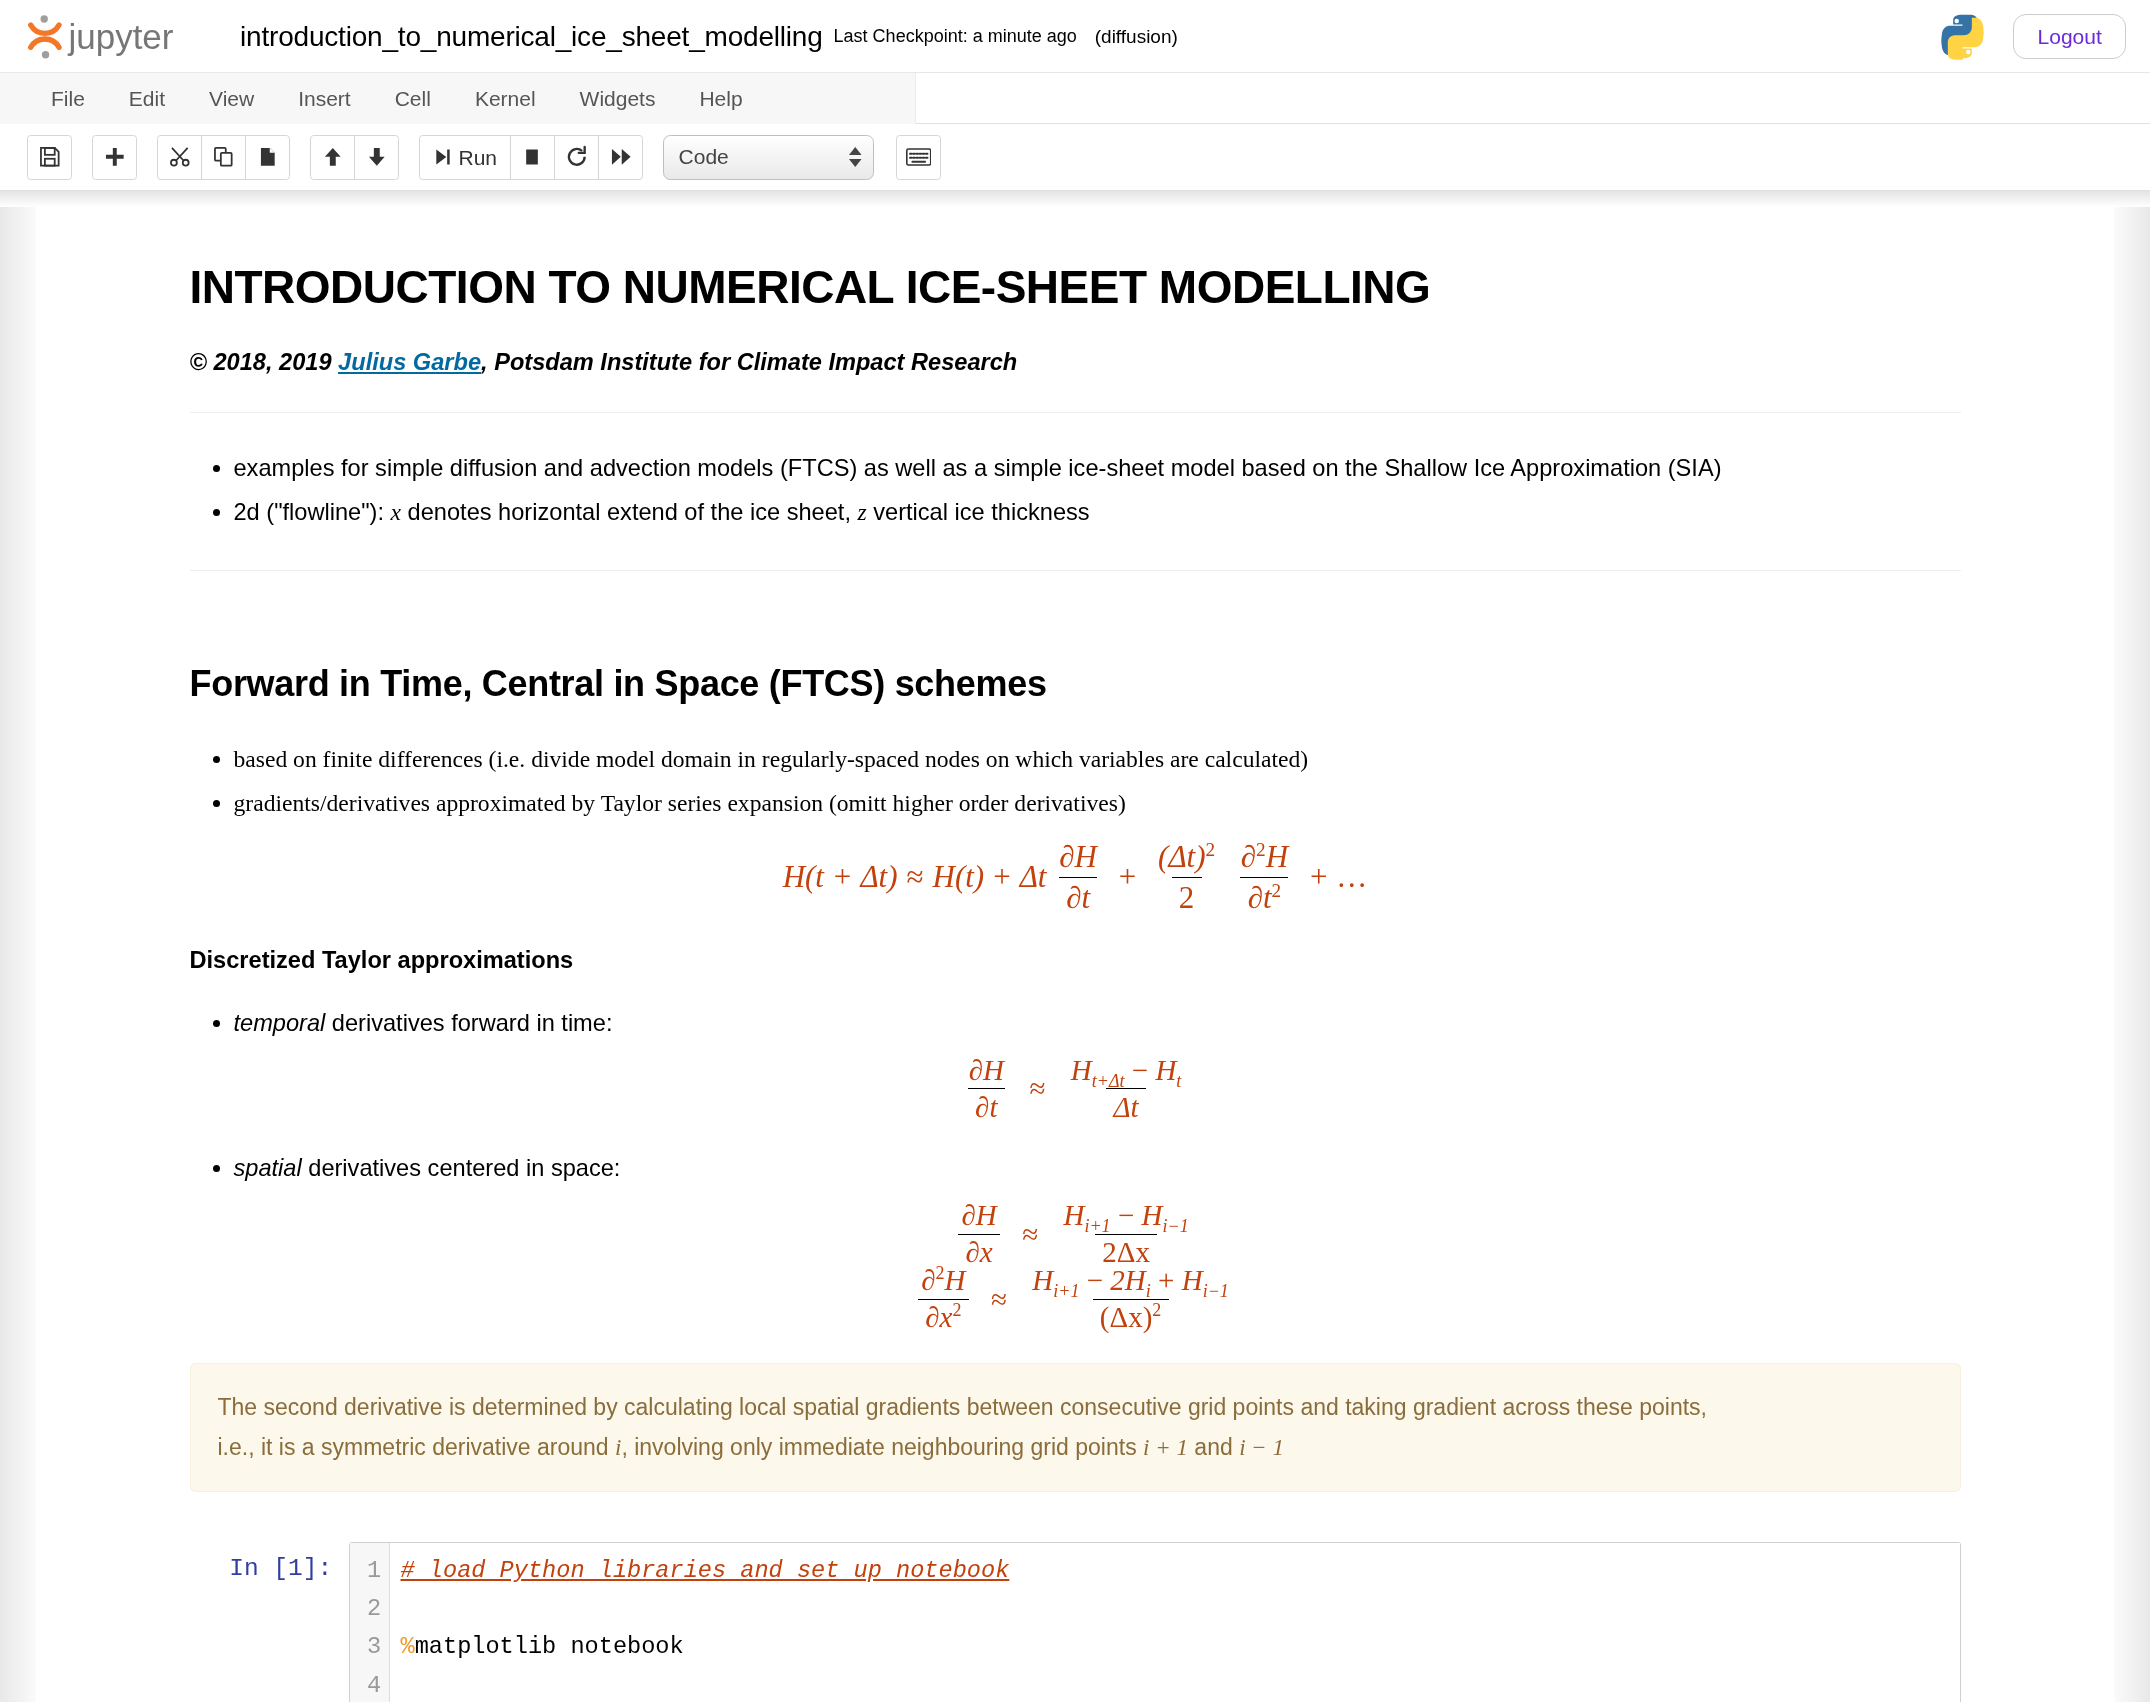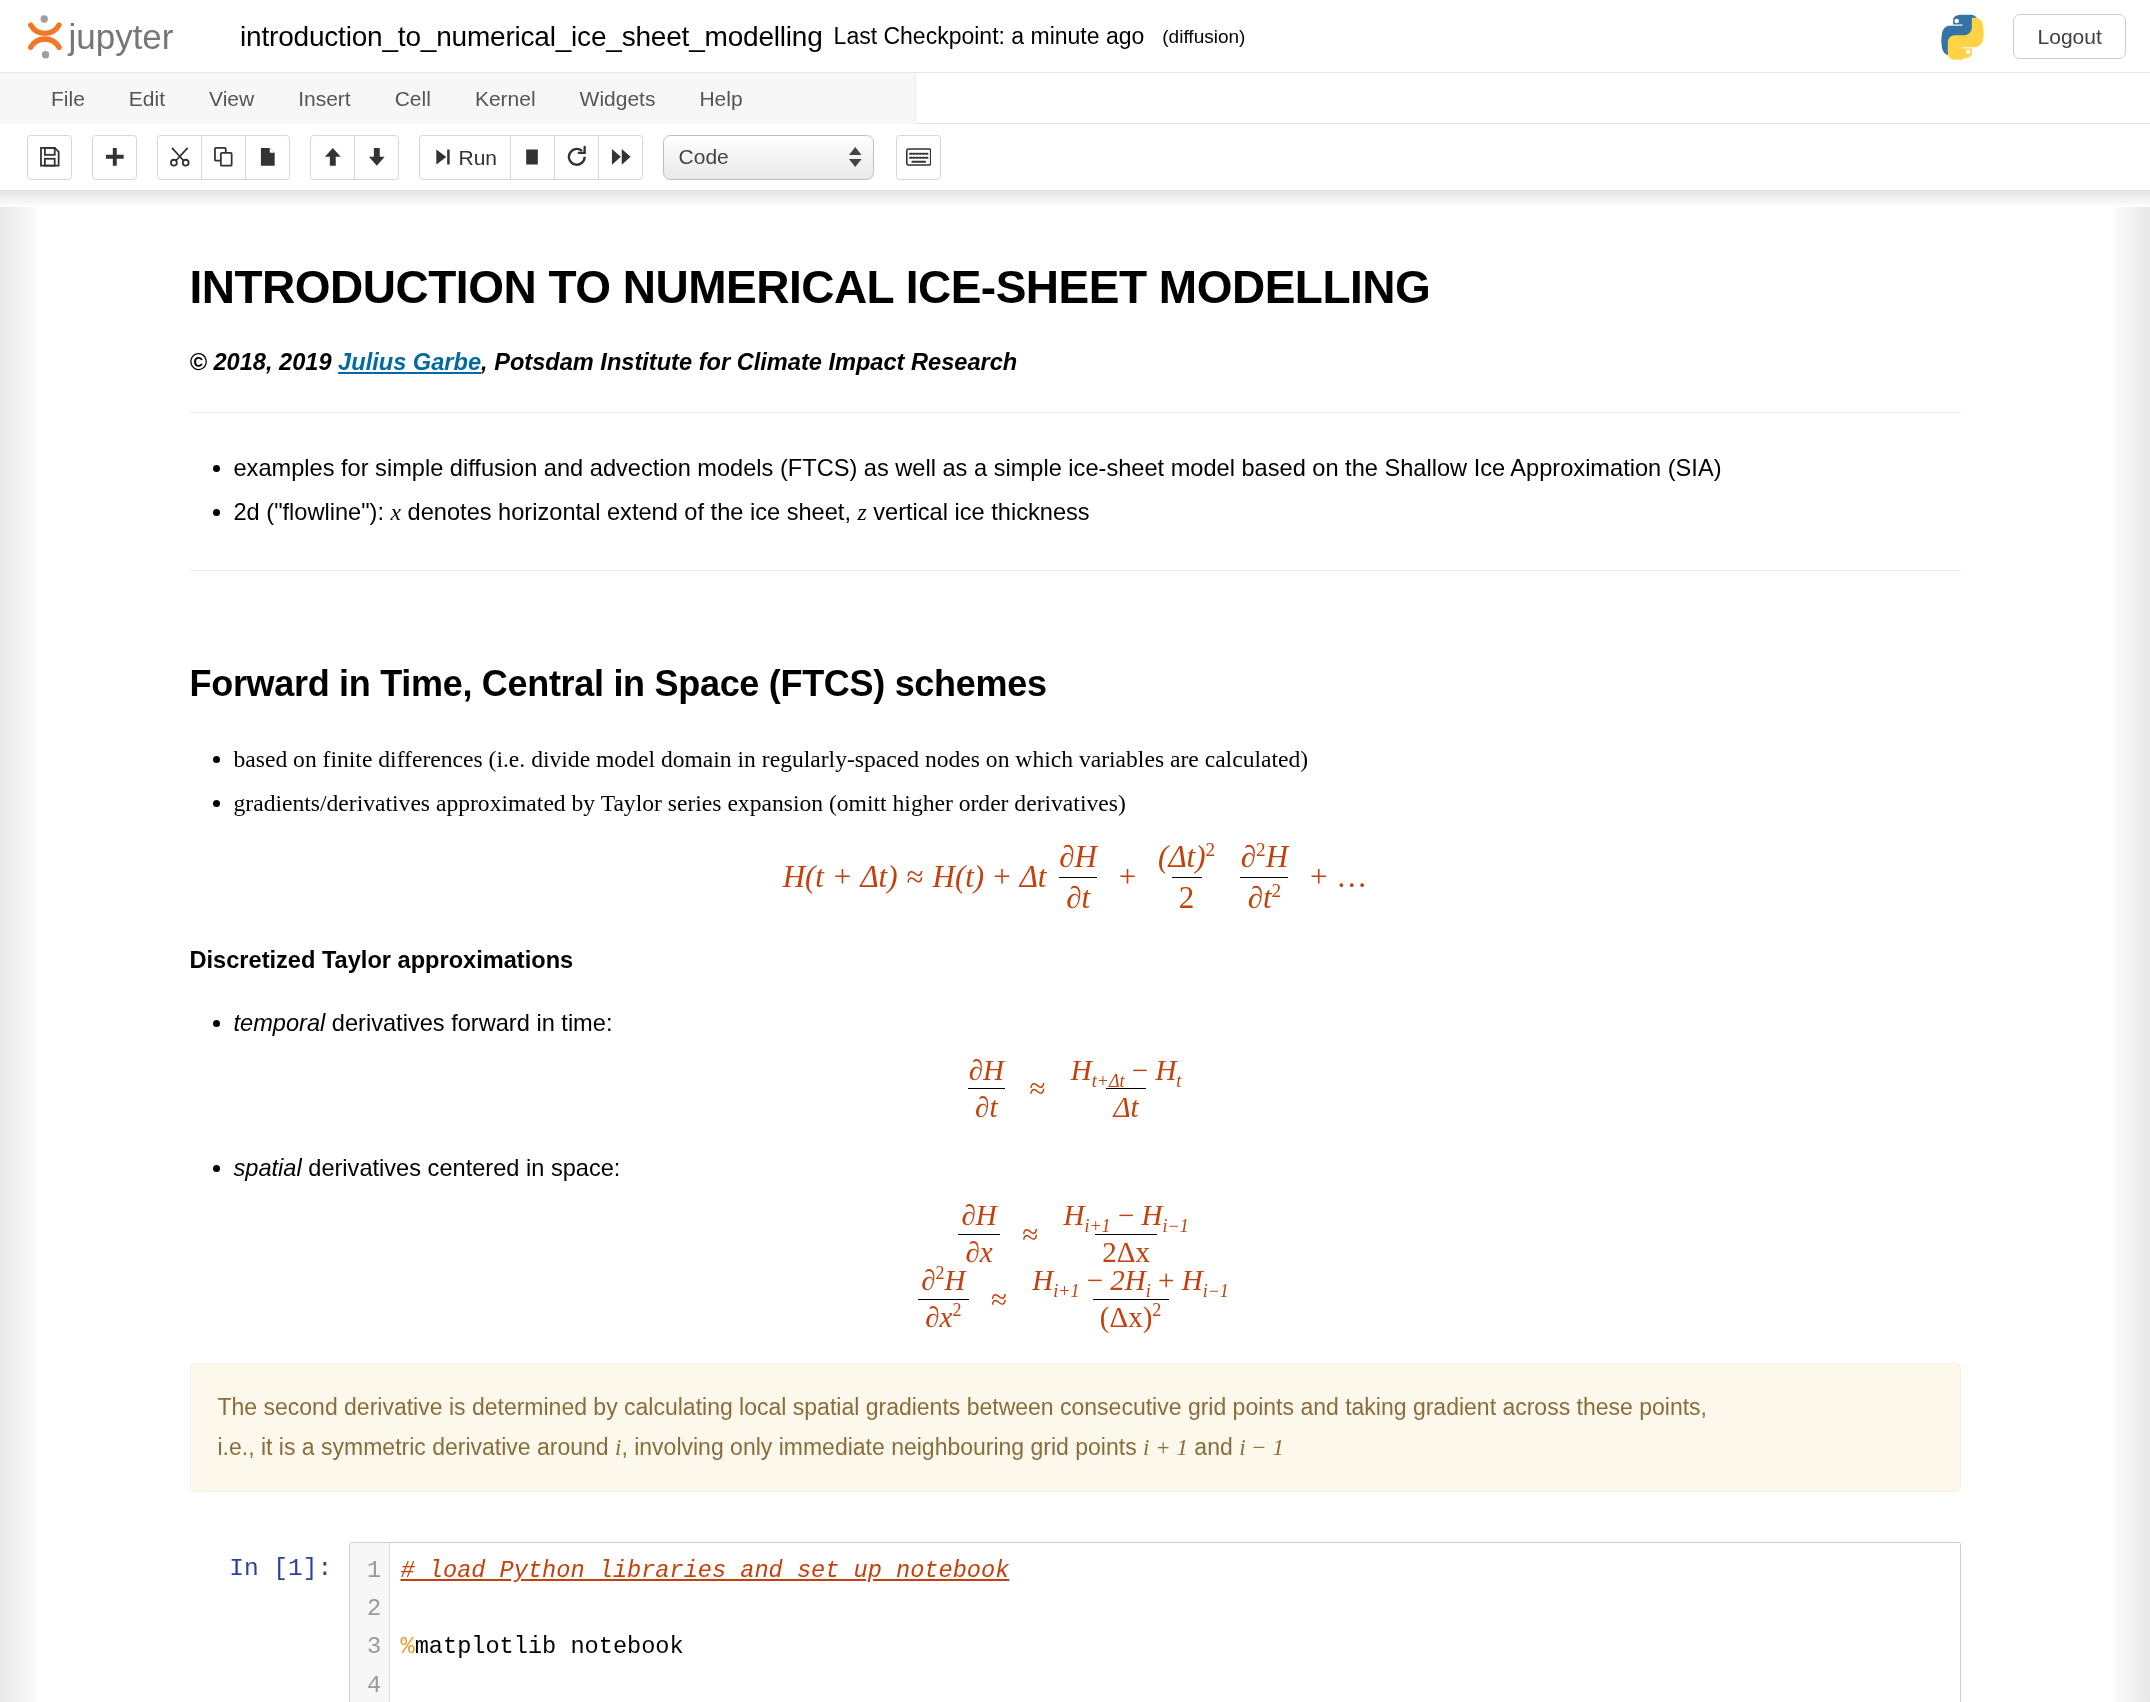--- a/index.html
+++ b/index.html
@@ -29,21 +29,21 @@
     align-items: center;
   }
   .jp-logo { width: 202px; height: 53px; margin-right: 14.5px; flex: 0 0 auto; }
   #notebook-name {
     font-size: 28px;
     color: #000;
     letter-spacing: -0.2px;
     white-space: nowrap;
   }
   #checkpoint {
-    font-size: 23px;
+    font-size: 18px;
     color: #000;
     margin-left: 11px;
     white-space: nowrap;
   }
   #autosave {
     font-size: 19px;
     color: #000;
     margin-left: 18px;
     white-space: nowrap;
   }
@@ -52,23 +52,23 @@
     right: 23.6px;
     top: 0;
     height: 73px;
     display: flex;
     align-items: center;
     gap: 25.5px;
   }
   .py-logo { width: 49px; height: 49px; display:block; }
   #logout-btn {
     border: 0.9px solid #cccccc;
-    border-radius: 7px;
-    background: #ffffff;
-    color: #404040;
+    border-radius: 13px;
+    background: #ffffff;
+    color: #6d28d9;
     font-size: 21px;
     font-family: "Liberation Sans", sans-serif;
     padding: 11px 23.6px;
     line-height: 1;
     cursor: pointer;
   }
 
   
   #menubar-container {
     position: relative;

